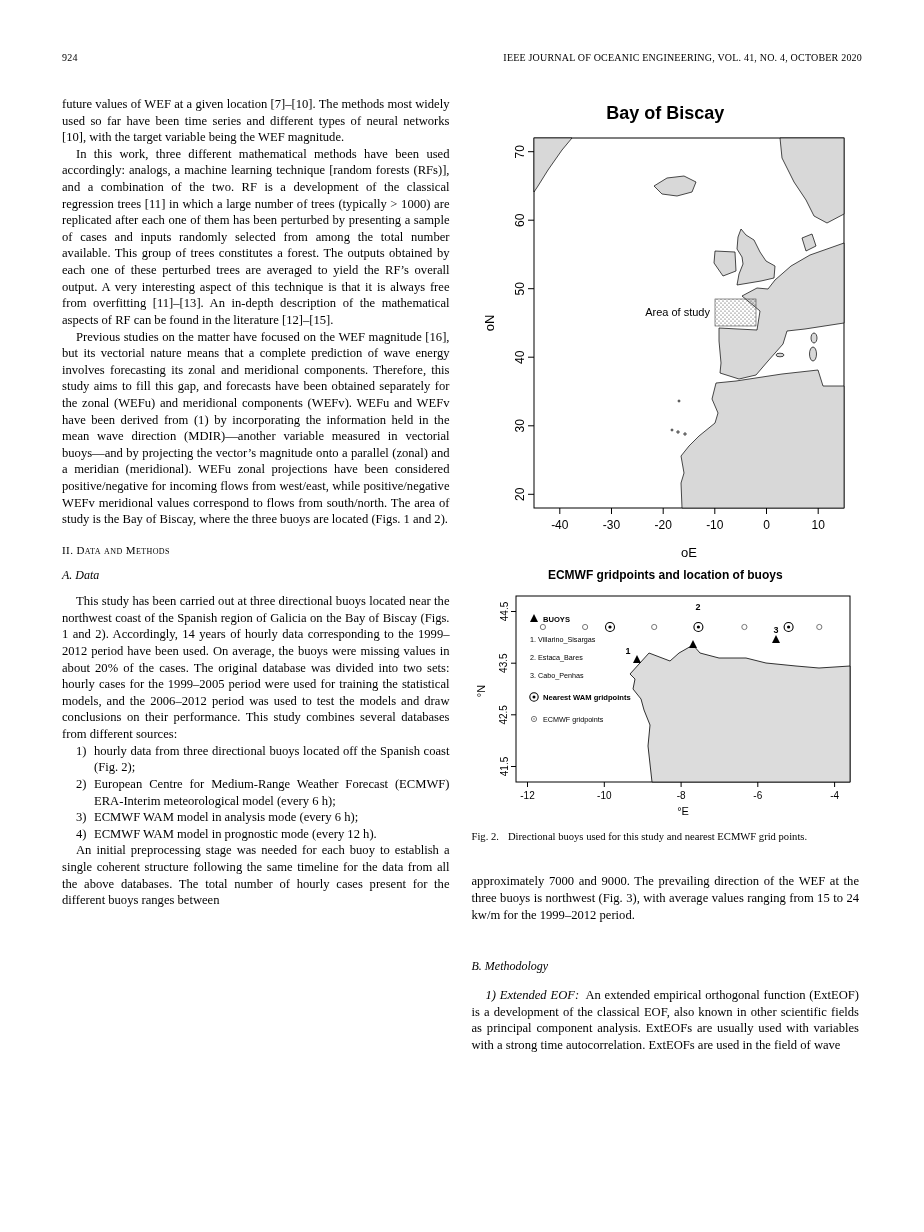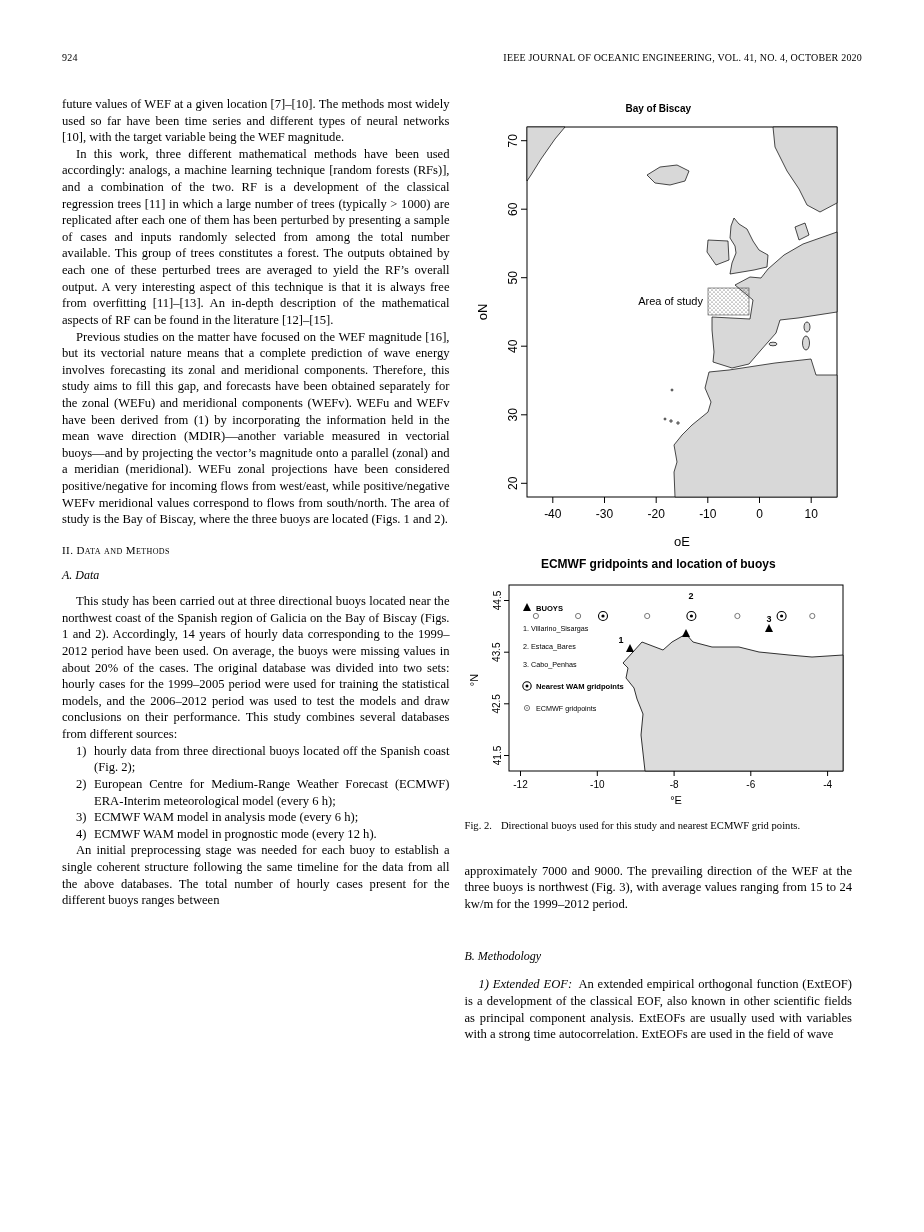--- a/index.html
+++ b/index.html
@@ -10,21 +10,21 @@
     color:#000;
   }
   .page { position:relative; width:924px; height:1232px; overflow:hidden; background:#fff; }
   .header {
     position:absolute; top:52px; left:62px; right:62px;
     display:flex; justify-content:space-between;
     font-size:10px; letter-spacing:0.2px;
   }
   .columns {
     position:absolute; top:96px; left:62px; right:62px;
-    display:flex; gap:15px;
+    display:flex; gap:22px;
   }
   .col { width:387.5px; font-size:12.6px; line-height:1.32; text-align:justify; }
   .col p { text-indent:14px; margin:0; }
   .col p.noindent { text-indent:0; }
   .section-heading {
     font-size:11px; font-weight:normal; font-variant:small-caps;
     text-align:left; margin:15px 0 11px 0; letter-spacing:0.4px;
   }
   .subsection {
     font-size:12px; font-weight:normal; font-style:italic;
@@ -33,21 +33,21 @@
   .list { margin:0; }
   .list-item { position:relative; padding-left:32px; }
   .list-item .marker { position:absolute; left:14px; }
   .lead-italic { font-style:italic; }
 
   .figure { text-align:left; }
   .fig-title {
     font-family:"Liberation Sans", sans-serif; font-weight:bold;
     text-align:center;
   }
-  .fig1-title { font-size:10px; margin:6px 0 4px 0; }
+  .fig1-title { font-size:18px; margin:6px 0 4px 0; }
   .fig2-title { font-size:12px; margin:0 0 2px 0; }
   .fig-caption {
     font-size:10.6px; line-height:1.3; text-align:left; text-indent:0;
   }
   .fig1-caption { margin:14px 0 34px 0; }
   .fig2-caption { margin:12px 0 30px 0; }
   .fig-caption .cap-label { margin-right:9px; }
   .rc-para1 { margin-top:0; }
   .methodology-head { margin-top:36px; margin-bottom:12px; }
 

